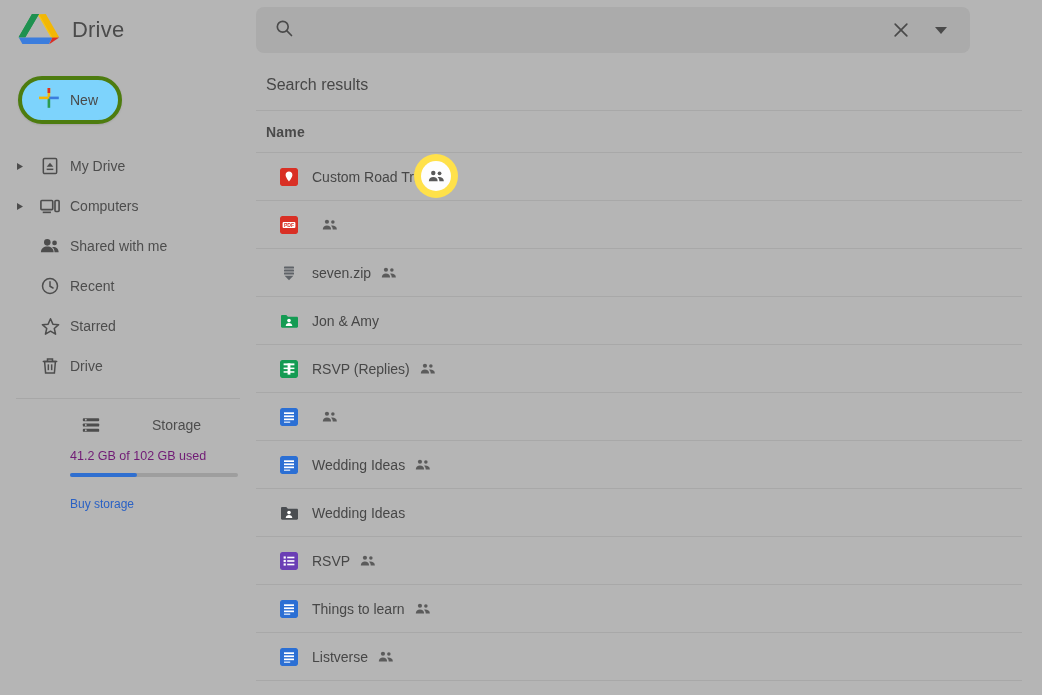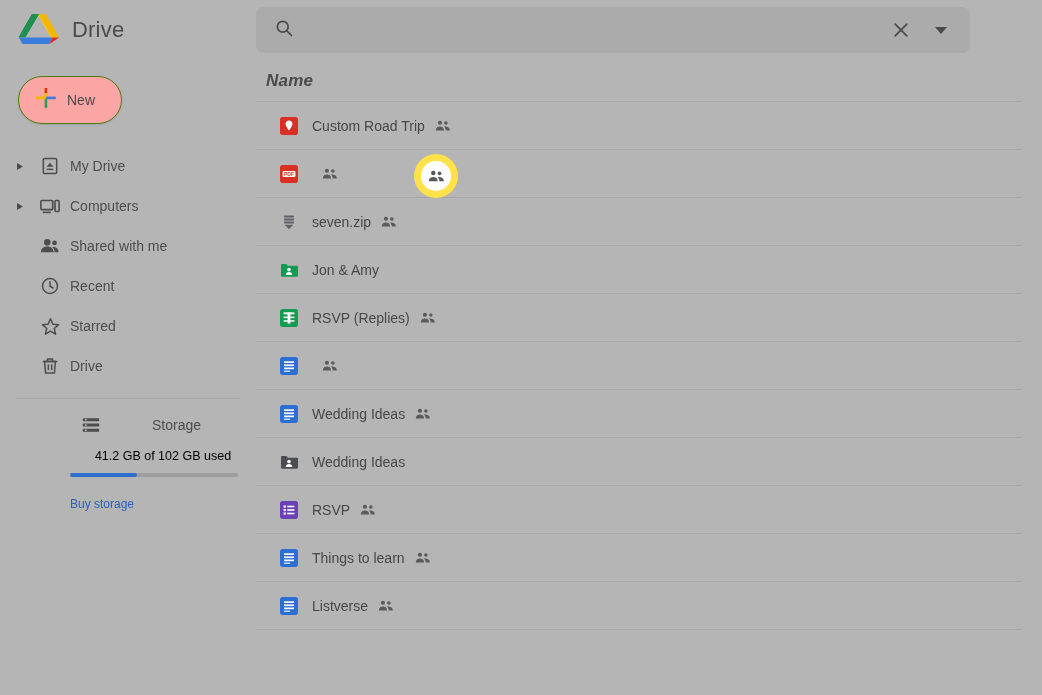--- a/index.html
+++ b/index.html
@@ -30,58 +30,58 @@
   .search-input::placeholder { color: #8d8d8d; }
   .icon-btn { width: 30px; height: 30px; display: flex; align-items: center; justify-content: center; cursor: pointer; }
 
   
   .body { flex: 1; display: flex; min-height: 0; }
 
   
   .sidebar { width: 256px; flex: 0 0 256px; padding-top: 16px; }
   .new-btn {
     width: 104px; height: 48px; margin-left: 18px;
-    border: 1px solid #4d7c0f; border-radius: 26px;
-    background: #fca5a5;
+    border: 4px solid #4d7c0f; border-radius: 26px;
+    background: #7dd3fc;
     display: flex; align-items: center; gap: 10px; padding-left: 16px;
     cursor: pointer;
     box-shadow: 0 1px 2px rgba(0,0,0,.10);
   }
   .new-label { font-size: 14px; color: #4a4a4a; }
 
   .nav { margin-top: 22px; }
   .nav-item {
     height: 40px; display: flex; align-items: center;
     padding-left: 8px; cursor: pointer; position: relative;
   }
   .caret { width: 22px; display: flex; align-items: center; justify-content: center; }
   .caret.empty { visibility: hidden; }
   .nav-icon { width: 40px; display: flex; align-items: center; justify-content: center; }
   .nav-label { font-size: 14px; color: #4d4d4d; }
 
   .sep { height: 1px; background: #a7a7a7; margin: 12px 16px 0 16px; }
 
   .storage-row { height: 40px; display: flex; align-items: center; padding-left: 8px; margin-top: 6px; gap: 41px; }
-  .storage-sub { font-size: 12.5px; color: #000000; padding-left: 70px; margin-top: 4px; text-align: center; }
+  .storage-sub { font-size: 12.5px; color: #701a75; padding-left: 70px; margin-top: 4px; }
   .bar-outer { height: 4px; background: #9e9e9e; border-radius: 2px; margin: 10px 18px 0 70px; }
   .bar-inner { height: 4px; background: #2f6fd0; border-radius: 2px; }
   .buy { font-size: 12px; color: #2a61c4; padding-left: 70px; margin-top: 20px; cursor: pointer; }
 
   
   .main { flex: 1; min-width: 0; display: flex; flex-direction: column; }
   .results-head {
     height: 51px; display: flex; align-items: center; padding-left: 10px;
     border-bottom: 1px solid #a8a8a8;
   }
   .results-title { font-size: 16px; color: #474747; }
   .col-head {
     height: 42px; display: flex; align-items: center; padding-left: 10px;
     border-bottom: 1px solid #a8a8a8;
   }
-  .col-name { font-size: 17px; color: #4a4a4a; font-weight: bold; letter-spacing: .2px; font-style: italic; }
+  .col-name { font-size: 14px; color: #4a4a4a; font-weight: bold; letter-spacing: .2px; }
 
   .rows { flex: 1; overflow: hidden; }
   .row {
     height: 48px; display: flex; align-items: center;
     border-bottom: 1px solid #a8a8a8; padding-left: 10px; cursor: pointer;
   }
   .row-icon { width: 46px; display: flex; align-items: center; justify-content: center; }
   .row-name { font-size: 14px; color: #474747; white-space: nowrap; }
   .shared-ic { margin-left: 10px; display: flex; align-items: center; }
 
@@ -267,20 +267,23 @@
 
       <div class="bar-outer">
         <div class="bar-inner" id="storage-bar" style="width: 40%;"></div>
       </div>
 
       <div class="buy">Buy storage</div>
     </div>
 
     <div class="main">
 
+      <div class="results-head">
+        <span class="results-title">Search results</span>
+      </div>
 
       <div class="col-head">
         <span class="col-name">Name</span>
       </div>
 
       <div class="rows" id="file-rows">
           <div class="row">
             <span class="row-icon">
               <svg class="ftile" viewBox="0 0 18 18">
                 <rect width="18" height="18" rx="2" fill="#d93025"></rect>

